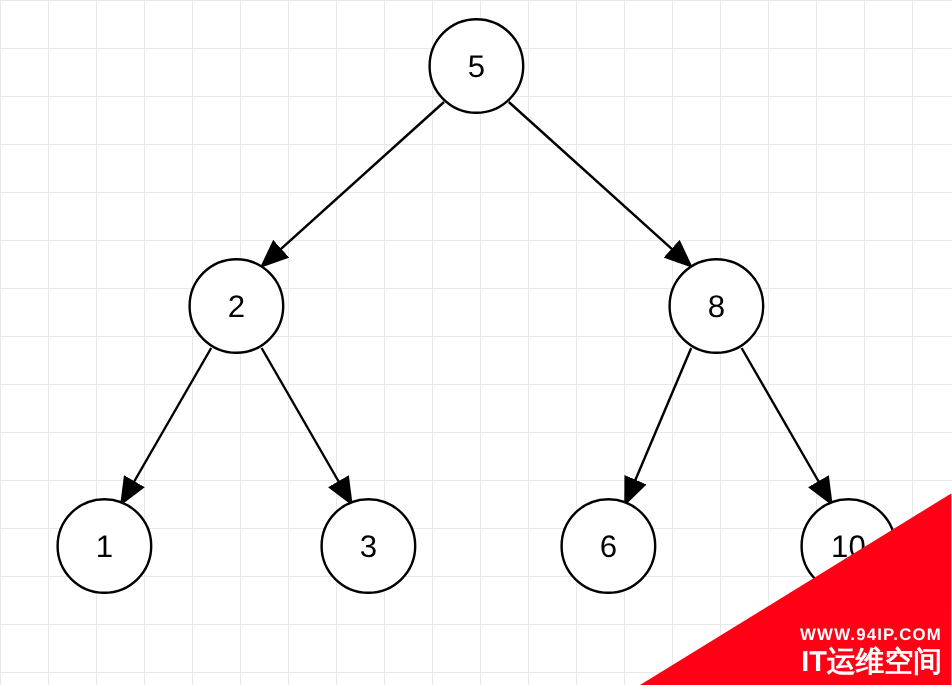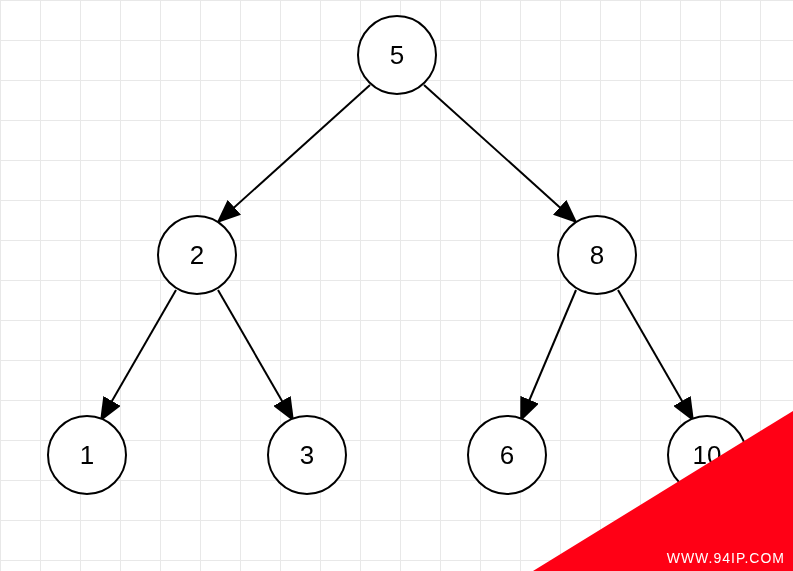--- a/index.html
+++ b/index.html
@@ -47,21 +47,21 @@
       position: absolute;
       right: 8px;
       bottom: 4px;
       color: #ffffff;
       text-align: right;
       line-height: 1.25;
     }
     .watermark-url {
       font-size: 14px;
       letter-spacing: 1px;
-      font-weight: normal;
+      font-weight: bold;
       margin-left: 13px;
     }
     .watermark-title {
       font-size: 24px;
       font-weight: bold;
       font-family: "Microsoft YaHei", Arial, sans-serif;
     }
   </style>
 </head>
 <body>
@@ -102,13 +102,14 @@
 </div>
 <div class="node" style="left:667px;top:415px;text-align:right;">
   <span>10</span>
 </div>
 
 <svg style="position:absolute;right:0;bottom:0;" width="260" height="160">
   <polygon points="260,0 260,160 0,160" fill="#ff0015"></polygon>
 </svg>
 <div class="watermark-text">
   <div class="watermark-url">WWW.94IP.COM</div>
+  <div class="watermark-title">IT运维空间</div>
 </div>
 
 </body></html>

